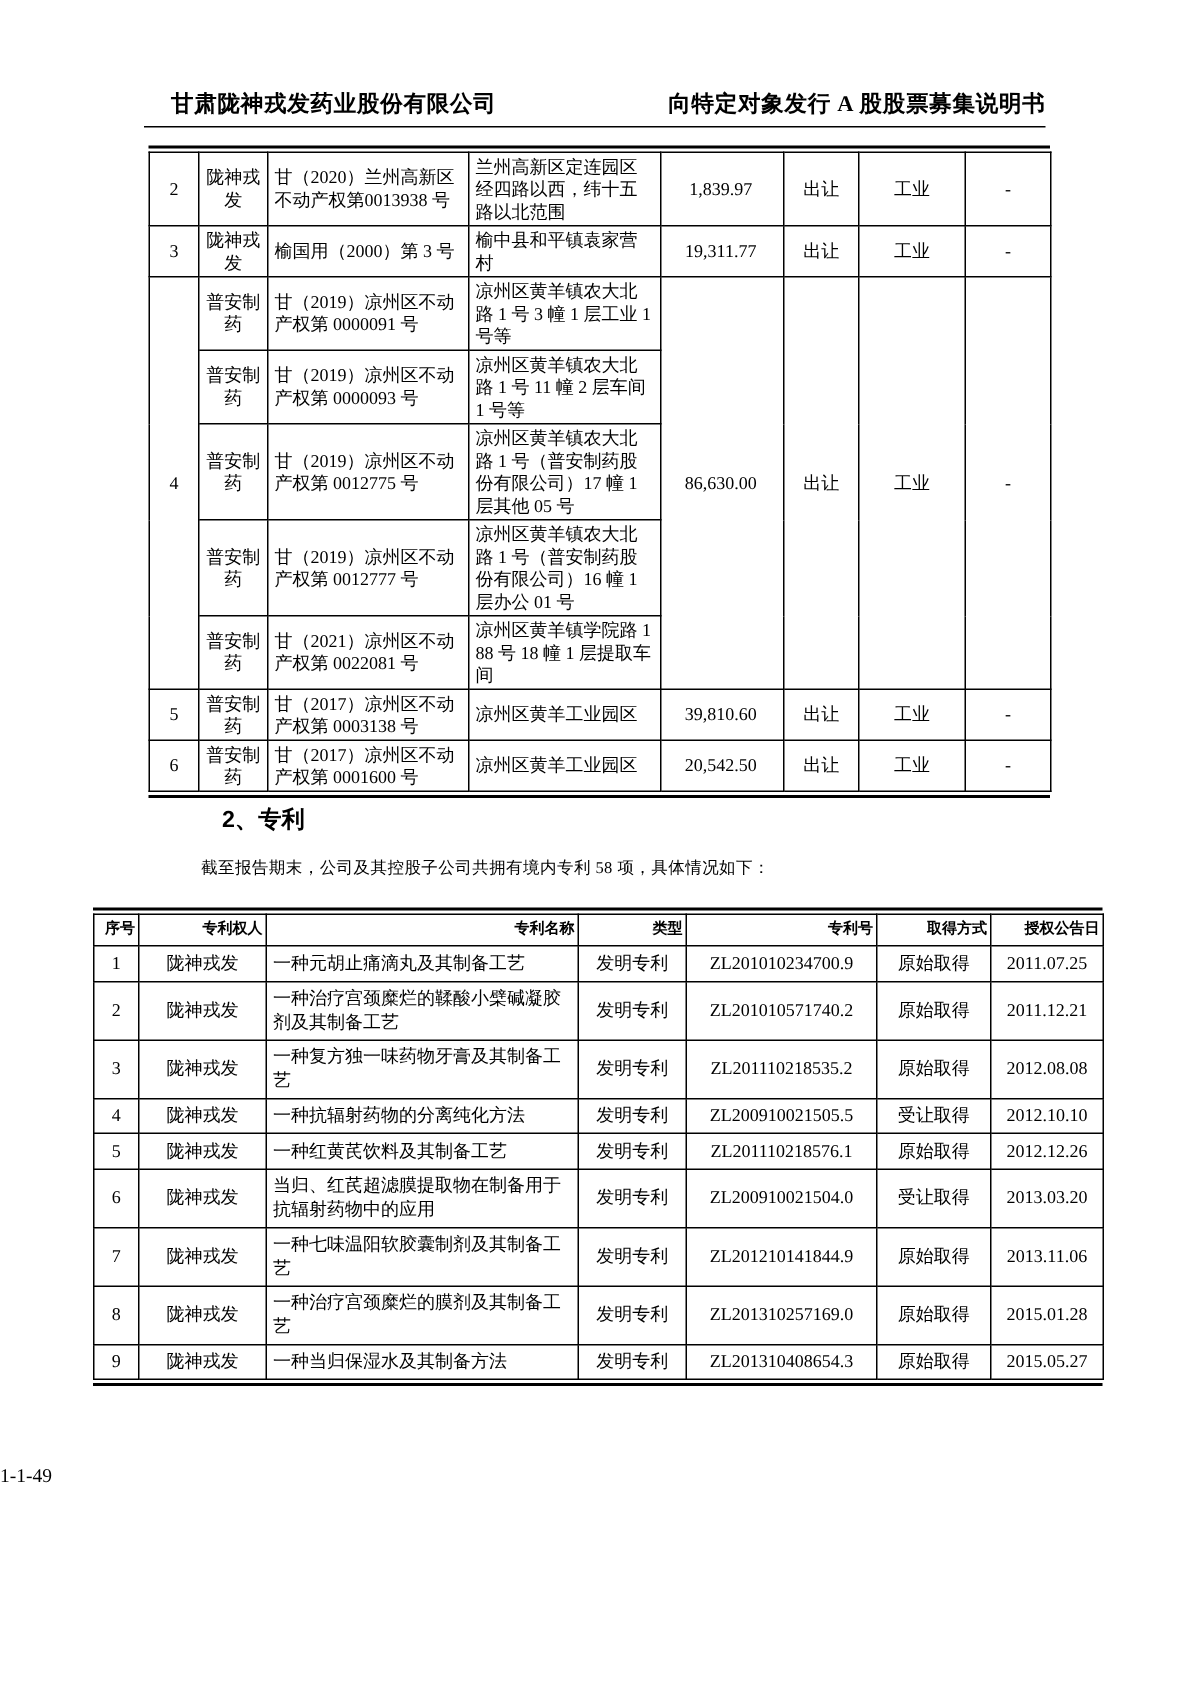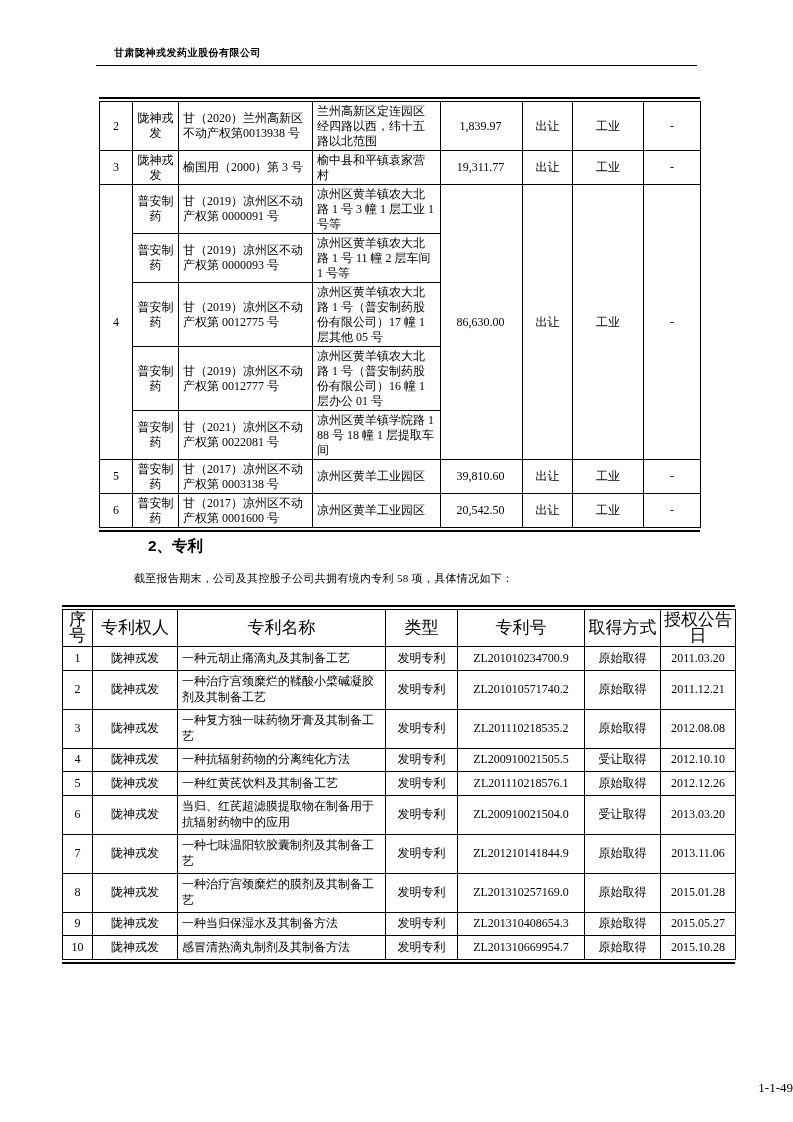--- a/index.html
+++ b/index.html
@@ -3,60 +3,61 @@
 <meta charset="utf-8">
 <style>
   html,body{margin:0;padding:0;}
   body{
     width:793px;height:1122px;background:#ffffff;color:#000;
     font-family:"Liberation Serif","DejaVu Serif",serif;
     position:relative;overflow:hidden;
   }
   
   .pg-header{
-    position:absolute;top:46px;left:96px;width:601px;
+    position:absolute;top:60px;left:96px;width:601px;
     display:flex;justify-content:space-between;align-items:flex-end;
     border-bottom:1px solid #000;padding-bottom:5px;
-    font-weight:bold;font-size:10px;letter-spacing:.5px;
+    font-weight:bold;font-size:15px;letter-spacing:.5px;
   }
   .pg-header .hl{padding-left:18px;}
   
   .tblwrap{position:absolute;border-top:2px solid #000;border-bottom:2px solid #000;padding:2px 0;}
   table{border-collapse:collapse;table-layout:fixed;width:100%;}
   td,th{border:1px solid #000;font-size:12px;line-height:15px;padding:1.5px 4px;
         vertical-align:middle;word-break:break-all;}
   .tbl1wrap{top:97px;left:99px;width:601px;}
   .tbl2wrap{top:605px;left:62px;width:673px;}
   .c{text-align:center;}
   .r{text-align:center;padding-right:6px;}
   .l{text-align:left;}
   .tbl2 td{padding:3.5px 4px;line-height:15.5px;}
-  .tbl2 th{font-weight:normal;text-align:center;padding:2px 2px;font-size:17px;line-height:16px;}
+  .tbl2 th{font-weight:bold;text-align:right;padding:2px 2px;font-size:10px;line-height:16px;}
   
   .sec-heading{
     position:absolute;top:536px;left:148px;
     font-weight:bold;font-size:15.5px;
     font-family:"Liberation Sans","DejaVu Sans",sans-serif;
   }
   .intro{
     position:absolute;top:571px;left:96px;width:601px;
     font-size:11px;letter-spacing:.3px;
     text-indent:38px;
   }
   
   .pg-footer{
-    position:absolute;top:1080px;left:0;width:793px;
-    text-align:right;font-size:13px;
+    position:absolute;top:976px;left:0;width:793px;
+    text-align:left;font-size:13px;
   }
 </style>
 </head>
 <body>
 
 <div class="pg-header">
   <span class="hl">甘肃陇神戎发药业股份有限公司</span>
+  <span class="hr">向特定对象发行 A 股股票募集说明书</span>
 </div>
 
 <div class="tblwrap tbl1wrap">
 <table class="tbl1">
   <colgroup>
     <col style="width:33px">
         <col style="width:46px">
         <col style="width:134px">
         <col style="width:128px">
     <col style="width:82px">
@@ -163,21 +164,21 @@
     <th>取得方式</th>
     <th>授权公告日</th>
   </tr>
   <tr>
     <td class="c">1</td>
     <td class="c">陇神戎发</td>
     <td class="l">一种元胡止痛滴丸及其制备工艺</td>
     <td class="c">发明专利</td>
     <td class="c">ZL201010234700.9</td>
     <td class="c">原始取得</td>
-    <td class="c">2011.03.20</td>
+    <td class="c">2011.07.25</td>
   </tr>
   <tr>
     <td class="c">2</td>
     <td class="c">陇神戎发</td>
     <td class="l">一种治疗宫颈糜烂的鞣酸小檗碱凝胶剂及其制备工艺</td>
     <td class="c">发明专利</td>
     <td class="c">ZL201010571740.2</td>
     <td class="c">原始取得</td>
     <td class="c">2011.12.21</td>
   </tr>
@@ -237,26 +238,17 @@
   </tr>
   <tr>
     <td class="c">9</td>
     <td class="c">陇神戎发</td>
     <td class="l">一种当归保湿水及其制备方法</td>
     <td class="c">发明专利</td>
     <td class="c">ZL201310408654.3</td>
     <td class="c">原始取得</td>
     <td class="c">2015.05.27</td>
   </tr>
-  <tr>
-    <td class="c">10</td>
-    <td class="c">陇神戎发</td>
-    <td class="l">感冒清热滴丸制剂及其制备方法</td>
-    <td class="c">发明专利</td>
-    <td class="c">ZL201310669954.7</td>
-    <td class="c">原始取得</td>
-    <td class="c">2015.10.28</td>
-  </tr>
 </tbody>
     </table>
 </div>
 
 <div class="pg-footer">1-1-49</div>
 
 </body></html>

